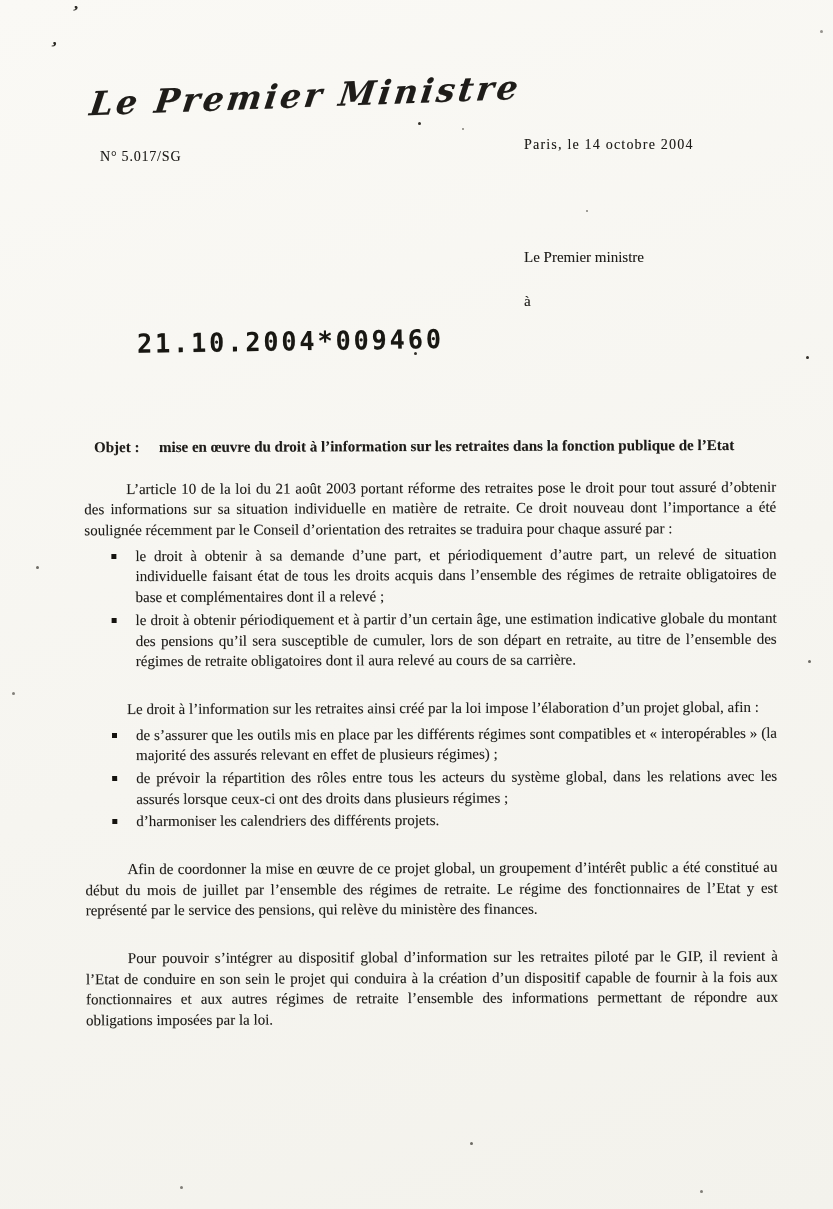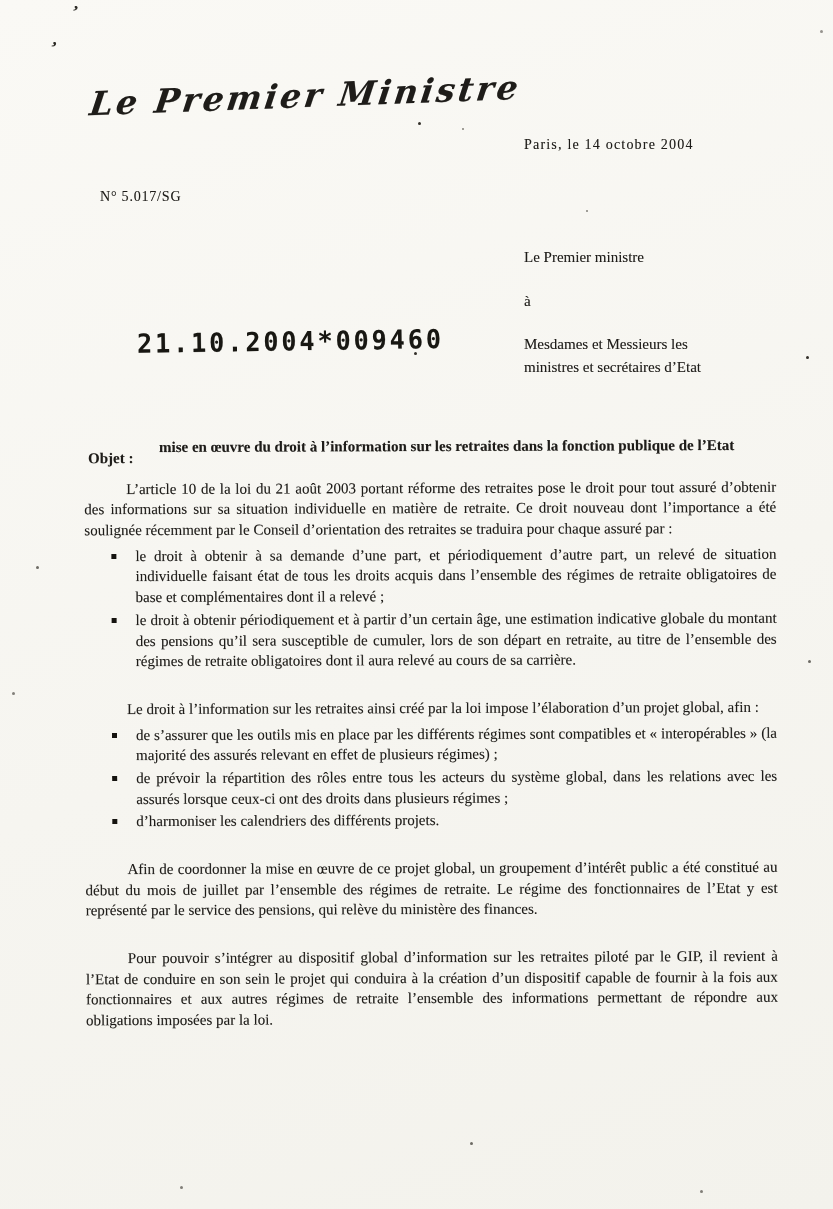--- a/index.html
+++ b/index.html
@@ -18,21 +18,21 @@
   .script-title {
     position: absolute; left: 90px; top: 76px;
     font-family: "DejaVu Serif", serif;
     font-style: italic; font-weight: bold;
     font-size: 33px; letter-spacing: 3px;
     transform: rotate(-2.2deg) skewX(-10deg);
     white-space: nowrap;
   }
   .ref-number {
     position: absolute; left: 100px; top: 149px;
-    font-size: 14px; letter-spacing: 0.8px; margin-top: 40px;
+    font-size: 14px; letter-spacing: 0.8px;
   }
   .dateline {
     position: absolute; left: 524px; top: 137px;
     font-size: 14px; letter-spacing: 1.2px; white-space: nowrap;
   }
   
   .recipient { position: absolute; left: 524px; top: 249px; font-size: 15px; }
   .recipient .sender { margin-bottom: 0; }
   .recipient .to-word { margin-top: 27px; }
   .recipient .addressee { margin-top: 23px; line-height: 1.5; }
@@ -45,21 +45,21 @@
     transform: rotate(-0.9deg) scaleY(1.05);
     white-space: nowrap;
   }
   
   .content {
     position: absolute; left: 85px; top: 436px; width: 692px;
     font-size: 15px; line-height: 1.38; text-align: justify;
     transform: rotate(-0.2deg);
   }
   .subject { position: relative; font-weight: bold; padding-left: 75px; margin-bottom: 21px; }
-  .subject-label { position: absolute; left: 4px; top: 0; white-space: nowrap; margin-top: 11px; }
+  .subject-label { position: absolute; left: 10px; top: 0; white-space: nowrap; }
   .para { text-indent: 42px; }
   .para1 { margin-bottom: 5px; }
   .para2 { margin-bottom: 5px; }
   .para3 { margin-bottom: 27px; }
   .gap-after-list { margin-bottom: 27px; }
   .blist { list-style: none; padding-left: 27px; }
   .li { display: flex; margin-bottom: 2px; }
   .bullet {
     flex: 0 0 auto; width: 5px; height: 5px;
     background: #15130f; margin: 8px 19px 0 0;
@@ -74,24 +74,20 @@
 
 <div class="page">
 
   <div class="script-title">Le Premier Ministre</div>
   <div class="ref-number">N° 5.017/SG</div>
   <div class="dateline">Paris, le 14 octobre 2004</div>
 
   <div class="recipient">
     <div class="sender">Le Premier ministre</div>
     <div class="to-word">à</div>
-    <div class="addressee">
-      <div>Mesdames et Messieurs les</div>
-      <div>ministres et secrétaires d’Etat</div>
-    </div>
   </div>
 
   <div class="stamp">21.10.2004*009460</div>
 
   <div class="content">
 
     <div class="subject">
       <span class="subject-label">Objet :</span>
       <span class="subject-text">mise en œuvre du droit à l’information sur les retraites dans la fonction publique de l’Etat</span>
     </div>

